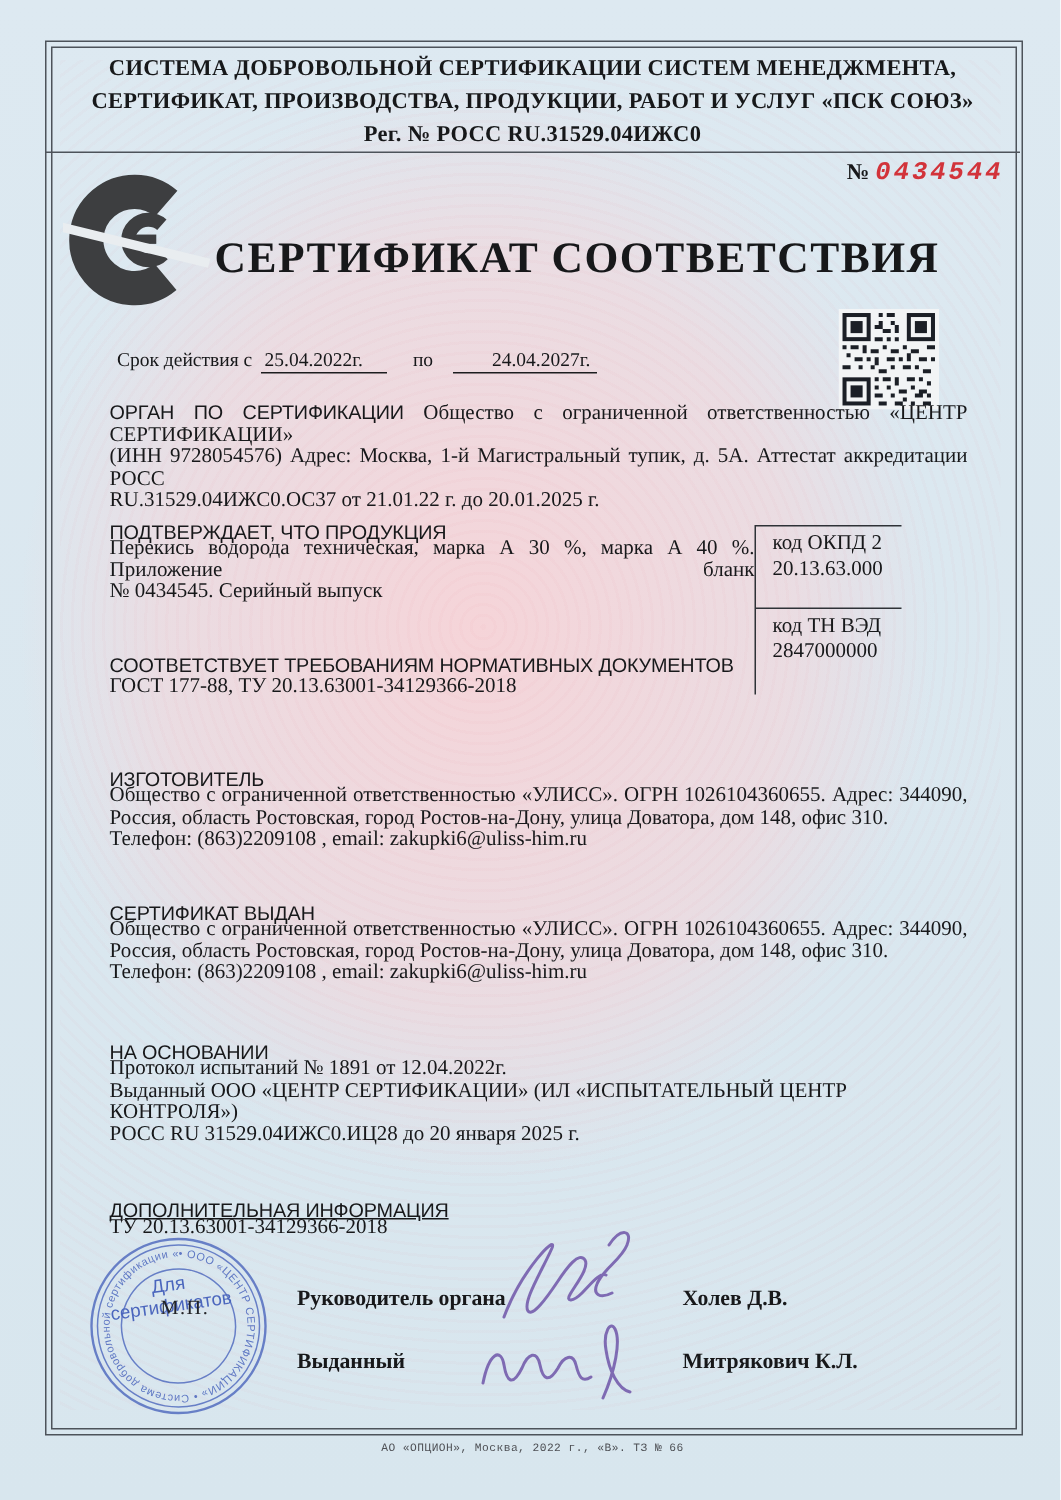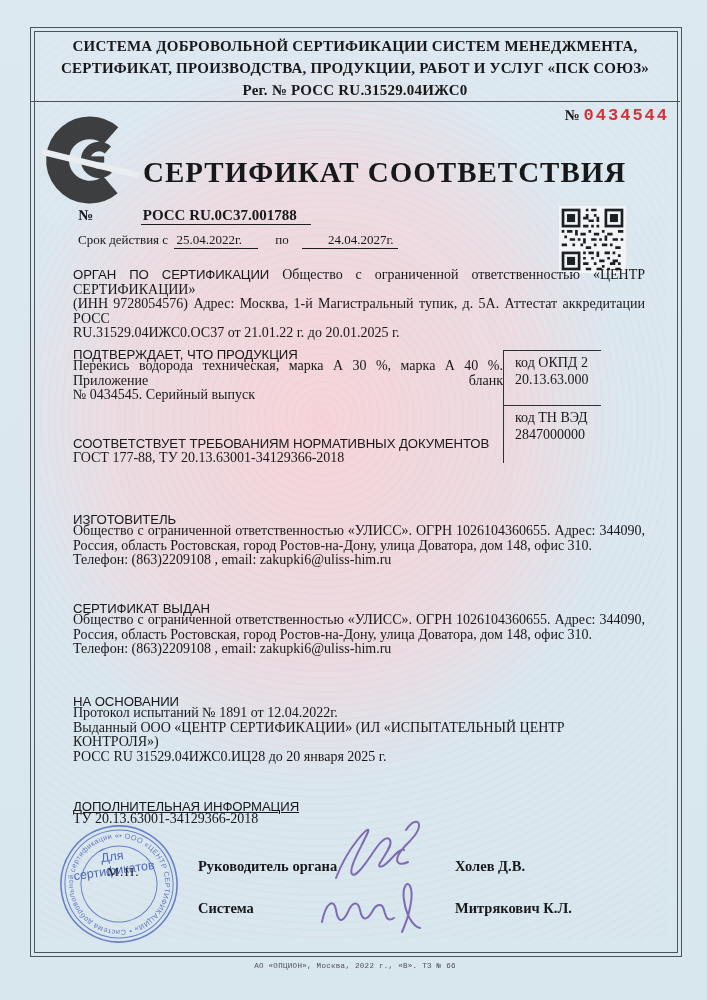--- a/index.html
+++ b/index.html
@@ -42,36 +42,32 @@
   </div>
 
   <div class="hdr-band">
     <div class="hdr-line" style="top:11px;">СИСТЕМА ДОБРОВОЛЬНОЙ СЕРТИФИКАЦИИ СИСТЕМ МЕНЕДЖМЕНТА,</div>
     <div class="hdr-line" style="top:33px;">СЕРТИФИКАТ, ПРОИЗВОДСТВА, ПРОДУКЦИИ, РАБОТ И УСЛУГ «ПСК СОЮЗ»</div>
     <div class="hdr-line" style="top:55px;">Рег. №   РОСС  RU.31529.04ИЖС0</div>
   </div>
 
   <div class="abs" style="top:106px;right:38px;white-space:nowrap;">
     <span class="serial-no">№</span>
-    <span class="serial-digits" style="color:#d2333a;">0434544</span>
+    <span class="serial-digits" style="color:#d2333a;font-style:italic;">0434544</span>
   </div>
 
   <svg class="abs" style="left:42px;top:114px;" width="114" height="92" viewBox="0 0 110 88">
     <circle cx="46" cy="44" r="31" fill="none" stroke="#3d3e40" stroke-width="22" stroke-dasharray="141 54" transform="rotate(50 46 44)"></circle>
     <circle cx="55" cy="44" r="13" fill="none" stroke="#3d3e40" stroke-width="9" stroke-dasharray="60 22" transform="rotate(45 55 44)"></circle>
     <rect x="46" y="40.5" width="14" height="6" fill="#3d3e40"></rect>
     <line x1="-4" y1="35" x2="94" y2="59" stroke="#e9edf0" stroke-width="6"></line>
   </svg>
 
   <div class="abs title" style="left:143px;top:156px;">СЕРТИФИКАТ СООТВЕТСТВИЯ</div>
 
-  <div class="abs" style="left:78px;top:207px;font-size:15px;white-space:nowrap;">
-    <span class="bold">№</span>
-    <span class="bold u" style="margin-left:44px;padding:0 14px 1px 2px;">РОСС RU.0С37.001788</span>
-  </div>
 
   <div class="abs" style="left:78px;top:232px;font-size:13px;white-space:nowrap;">
     <span>Срок действия с</span>
     <span class="u" style="padding:0 16px 1px 2px;margin-left:3px;">25.04.2022г.</span>
     <span style="margin:0 10px 0 14px;">по</span>
     <span class="u" style="padding:0 4px 1px 26px;">24.04.2027г.</span>
   </div>
 
   <svg class="abs" style="left:559px;top:206px;" width="67" height="67" viewBox="0 0 25 25">
     <rect x="0" y="0" width="25" height="25" fill="#f2f4f5"></rect>
@@ -160,21 +156,21 @@
     </text>
     <g font-family="Liberation Sans, sans-serif" fill="#4b66bd" text-anchor="middle" transform="rotate(-8 63 60)">
       <text x="60" y="36" font-size="12.5">Для</text>
       <text x="60" y="50" font-size="12.5">сертификатов</text>
     </g>
   </svg>
   <div class="mp">М.П.</div>
 
   <div class="abs sig-label" style="left:198px;top:858px;">Руководитель органа</div>
   <div class="abs sig-label" style="left:455px;top:858px;">Холев Д.В.</div>
-  <div class="abs sig-label" style="left:198px;top:900px;">Система</div>
+  <div class="abs sig-label" style="left:198px;top:900px;">Выданный</div>
   <div class="abs sig-label" style="left:455px;top:900px;">Митрякович К.Л.</div>
 
   <svg class="abs" style="left:328px;top:816px;" width="112" height="72" viewBox="0 0 112 72">
     <path d="M8 62 C20 30 44 6 40 16 C34 30 20 52 24 58 C27 62 36 50 44 38 C50 29 58 18 62 24 C65 29 56 40 52 47 C49 52 54 52 60 46 C66 40 72 32 76 34 M78 14 C86 2 94 4 90 14 C86 24 74 30 70 40 C67 47 72 50 80 46" fill="none" stroke="#6f55a8" stroke-width="2" stroke-linecap="round" opacity="0.85"></path>
   </svg>
   <svg class="abs" style="left:316px;top:878px;" width="118" height="62" viewBox="0 0 118 62">
     <path d="M6 44 C10 24 18 20 20 32 C22 44 26 46 32 34 C36 24 42 22 44 32 C46 42 50 44 56 34 C60 26 66 24 68 32 C70 40 72 44 78 40 M86 54 C94 36 98 16 94 8 C91 2 86 10 88 22 C90 36 96 48 104 50" fill="none" stroke="#6f55a8" stroke-width="2" stroke-linecap="round" opacity="0.85"></path>
   </svg>
 
   <div class="footer">АО «ОПЦИОН», Москва, 2022 г., «В». ТЗ № 66</div>

